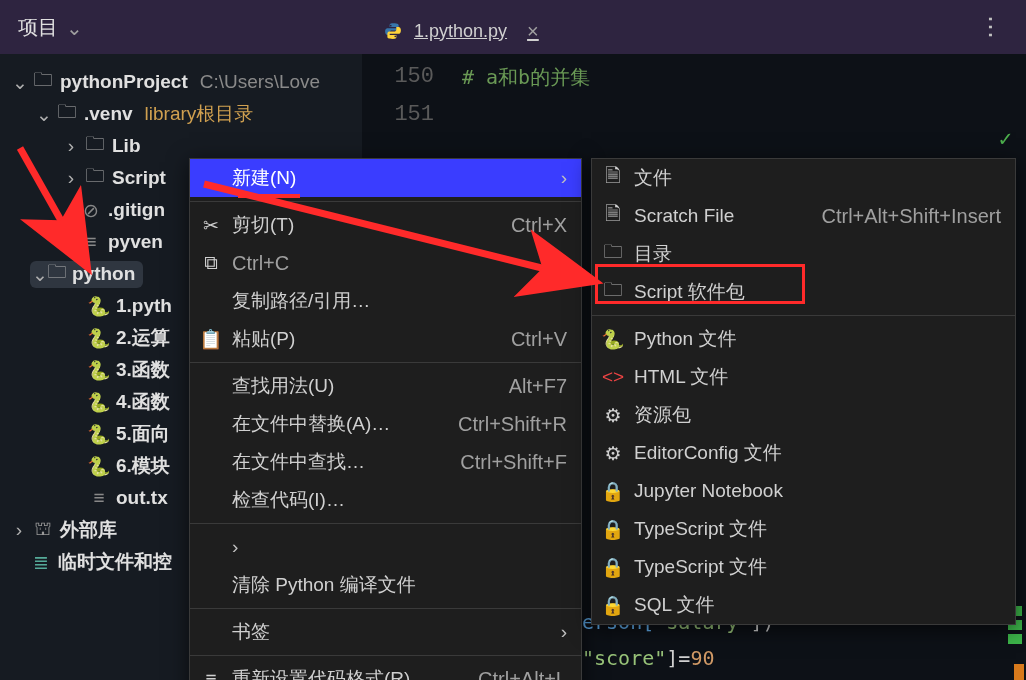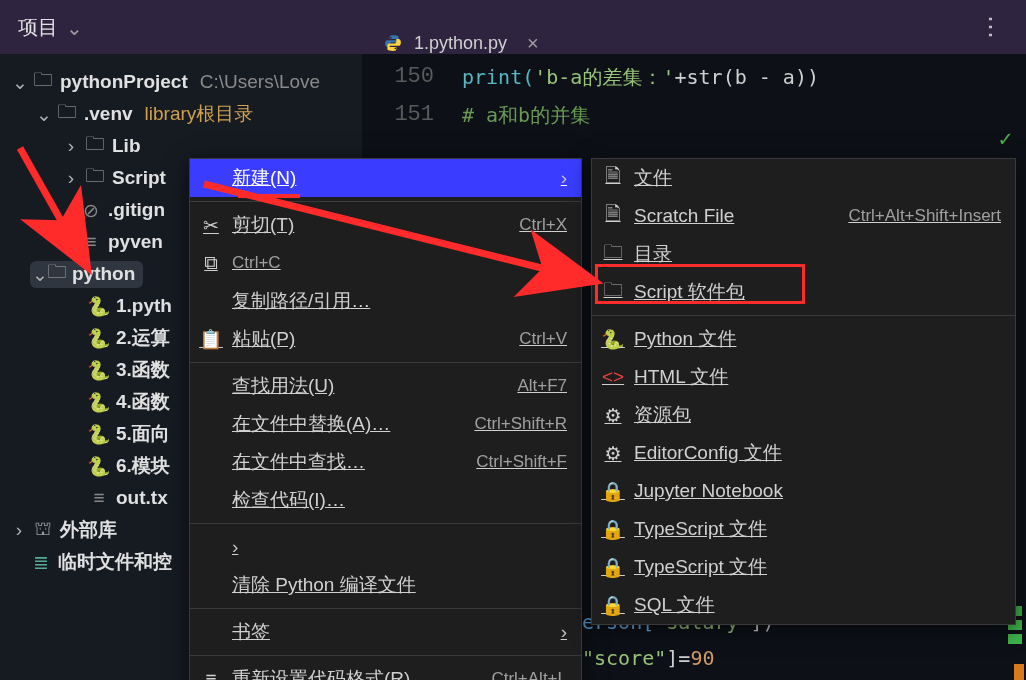--- a/index.html
+++ b/index.html
@@ -17,25 +17,26 @@
     height: 56px;
     background: #2e2440;
     border-bottom: 1px solid #000;
     display: flex;
     align-items: center;
     padding: 0 18px;
   }
   .top-title { font-size: 20px; color: #e0e0e0; display: flex; align-items: center; gap: 8px; }
   .tab-bar {
     position: absolute;
-    left: 362px; top: 16px;
+    left: 362px; top: 4px;
     height: 54px;
     display: flex;
     padding-left: 14px;
     gap: 10px;
+    text-decoration: underline;
   }
   .tab {
     display: flex; align-items: center; gap: 10px;
     padding: 8px 6px;
     border-bottom: 4px solid #4fc1e9;
     margin-bottom: -4px;
   }
   .tab .close-x { color: #a0a0a0; margin-left: 10px; font-size: 20px; }
   .more-btn {
     position: absolute; right: 22px; top: 14px;
@@ -89,24 +90,23 @@
     box-shadow: 0 4px 20px rgba(0,0,0,0.6);
     font-size: 19px;
   }
   .ctx1 { left: 189px; top: 158px; width: 393px; }
   .ctx2 { left: 591px; top: 158px; width: 425px; }
   .mi {
     display: flex; align-items: center;
     height: 38px;
     padding: 0 14px 0 10px;
     gap: 10px;
-    text-decoration: underline;
   }
   .mi .lbl { flex: 1; }
-  .mi .sc { color: #a0a0a0; font-size: 17px; }
+  .mi .sc { color: #a0a0a0; font-size: 20px; }
   .mi .arrow { color: #c0c0c0; }
   .mi.hi { background: #3a3dff; color: #fff; }
   .sep { height: 1px; background: #3a3a3a; margin: 4px 0; }
   .icon-slot { width: 22px; height: 22px; display: inline-flex; align-items: center; justify-content: center; }
 
   .red-box {
     position: absolute;
     border: 3px solid #ff2a2a;
     pointer-events: none;
   }
@@ -219,21 +219,20 @@
     <span class="name">临时文件和控</span>
   </div>
 </div>
 
 <div class="editor">
   <div class="gutter">
     <div>150</div>
     <div>151</div>
   </div>
   <div class="code">
-    <div><span class="fn">print(</span><span class="str">'b-a的差集：'</span><span>+str(b - a))</span></div>
     <div><span class="cmt">#  a和b的并集</span></div>
   </div>
   <div style="position:absolute; left:220px; top:556px; font-family:Consolas,monospace; font-size:20px;">
     <span class="blue-var">erson[</span><span class="str">"salary"</span><span>])</span>
   </div>
   <div style="position:absolute; left:220px; top:592px; font-family:Consolas,monospace; font-size:20px;">
     <span class="str">"score"</span><span>]=</span><span class="num">90</span>
   </div>
   <div class="check-icon">✓</div>
   <div class="or-scroll"></div>

